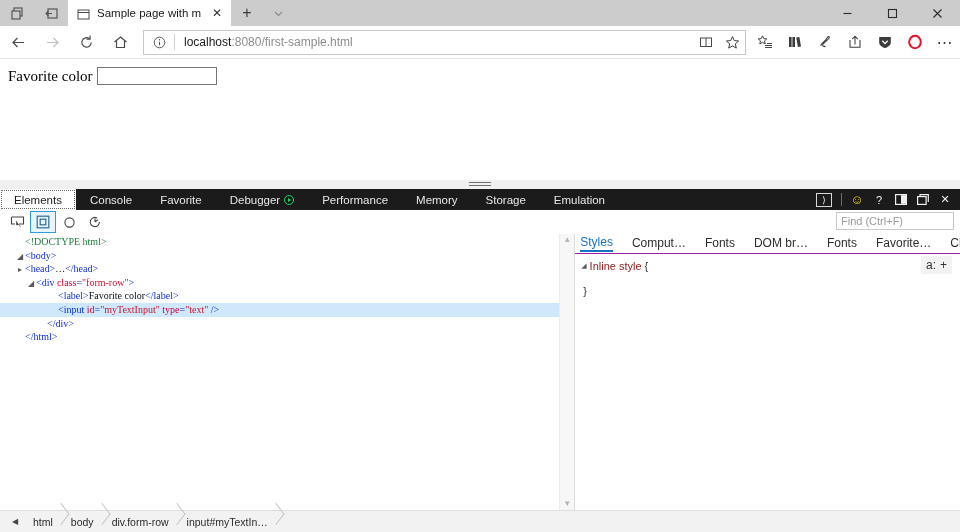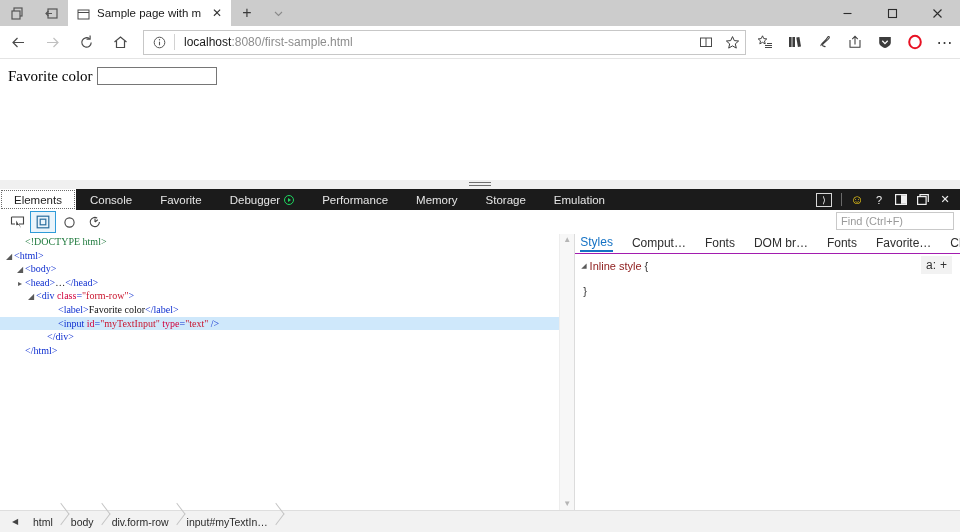--- a/index.html
+++ b/index.html
@@ -514,21 +514,20 @@
         </svg>
     </div>
     <div class="find-input">Find (Ctrl+F)</div>
   </div>
 
   <div class="dt-body">
 
     <div class="dom-pane">
       <div class="dom-tree" id="dom-tree">
           <div class="dom-row"><span style="display: inline-block; width: 11px;"></span><span class="tw"></span><span class="doct">&lt;!DOCTYPE html&gt;</span></div>
-          <div class="dom-row"><span style="display: inline-block; width: 0px;"></span><span class="tw open"></span><span class="tag">&lt;html&gt;</span></div>
           <div class="dom-row"><span style="display: inline-block; width: 11px;"></span><span class="tw open"></span><span class="tag">&lt;body&gt;</span></div>
           <div class="dom-row"><span style="display: inline-block; width: 11px;"></span><span class="tw closed"></span><span class="tag">&lt;head&gt;</span><span class="txt">…</span><span class="tag">&lt;/head&gt;</span></div>
           <div class="dom-row"><span style="display: inline-block; width: 22px;"></span><span class="tw open"></span><span class="punct">&lt;</span><span class="tag">div</span><span class="txt"> </span><span class="attr">class</span><span class="punct">=</span><span class="val">"form-row"</span><span class="punct">&gt;</span></div>
           <div class="dom-row"><span style="display: inline-block; width: 44px;"></span><span class="tw"></span><span class="punct">&lt;</span><span class="tag">label</span><span class="punct">&gt;</span><span class="txt">Favorite color</span><span class="tag">&lt;/label&gt;</span></div>
           <div class="dom-row sel"><span style="display: inline-block; width: 44px;"></span><span class="tw"></span><span class="punct">&lt;</span><span class="tag">input</span><span class="txt"> </span><span class="attr">id</span><span class="punct">=</span><span class="val">"myTextInput"</span><span class="txt"> </span><span class="attr">type</span><span class="punct">=</span><span class="val">"text"</span><span class="punct"> /&gt;</span></div>
           <div class="dom-row"><span style="display: inline-block; width: 33px;"></span><span class="tw"></span><span class="tag">&lt;/div&gt;</span></div>
           <div class="dom-row"><span style="display: inline-block; width: 11px;"></span><span class="tw"></span><span class="tag">&lt;/html&gt;</span></div>
         </div>
       <div class="dom-scroll">
         <span>▲</span>

